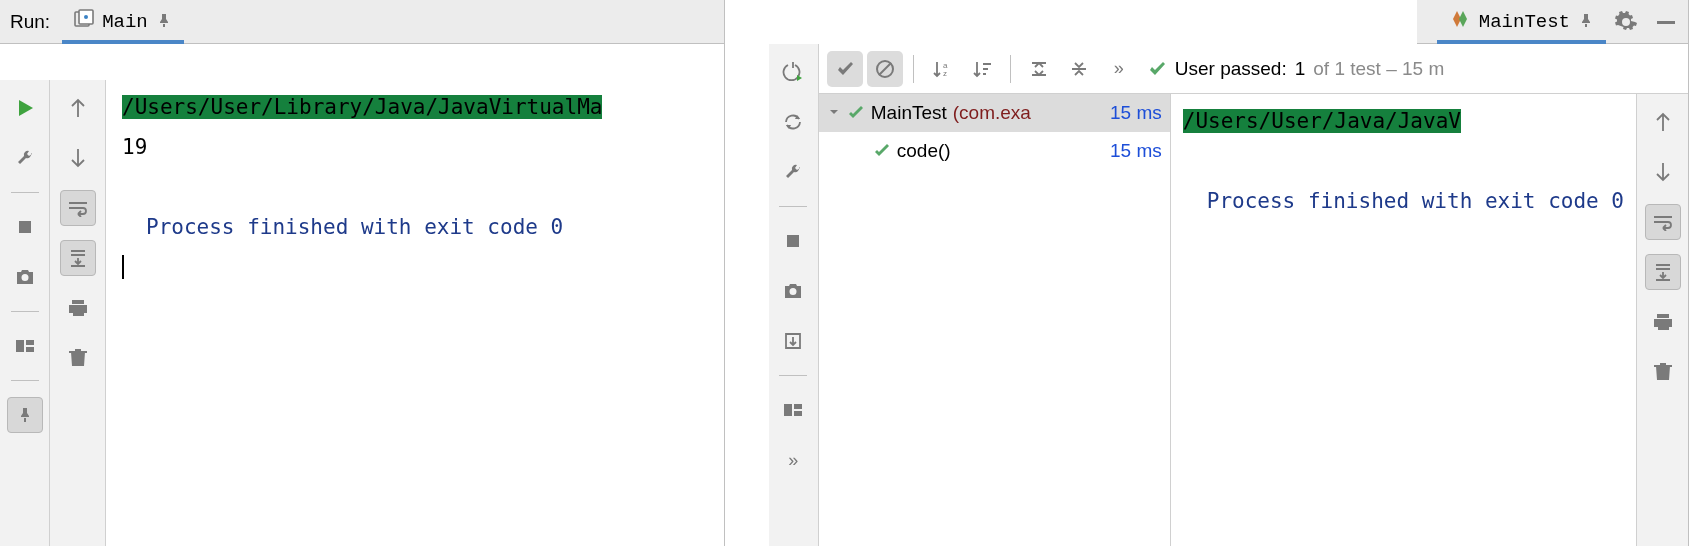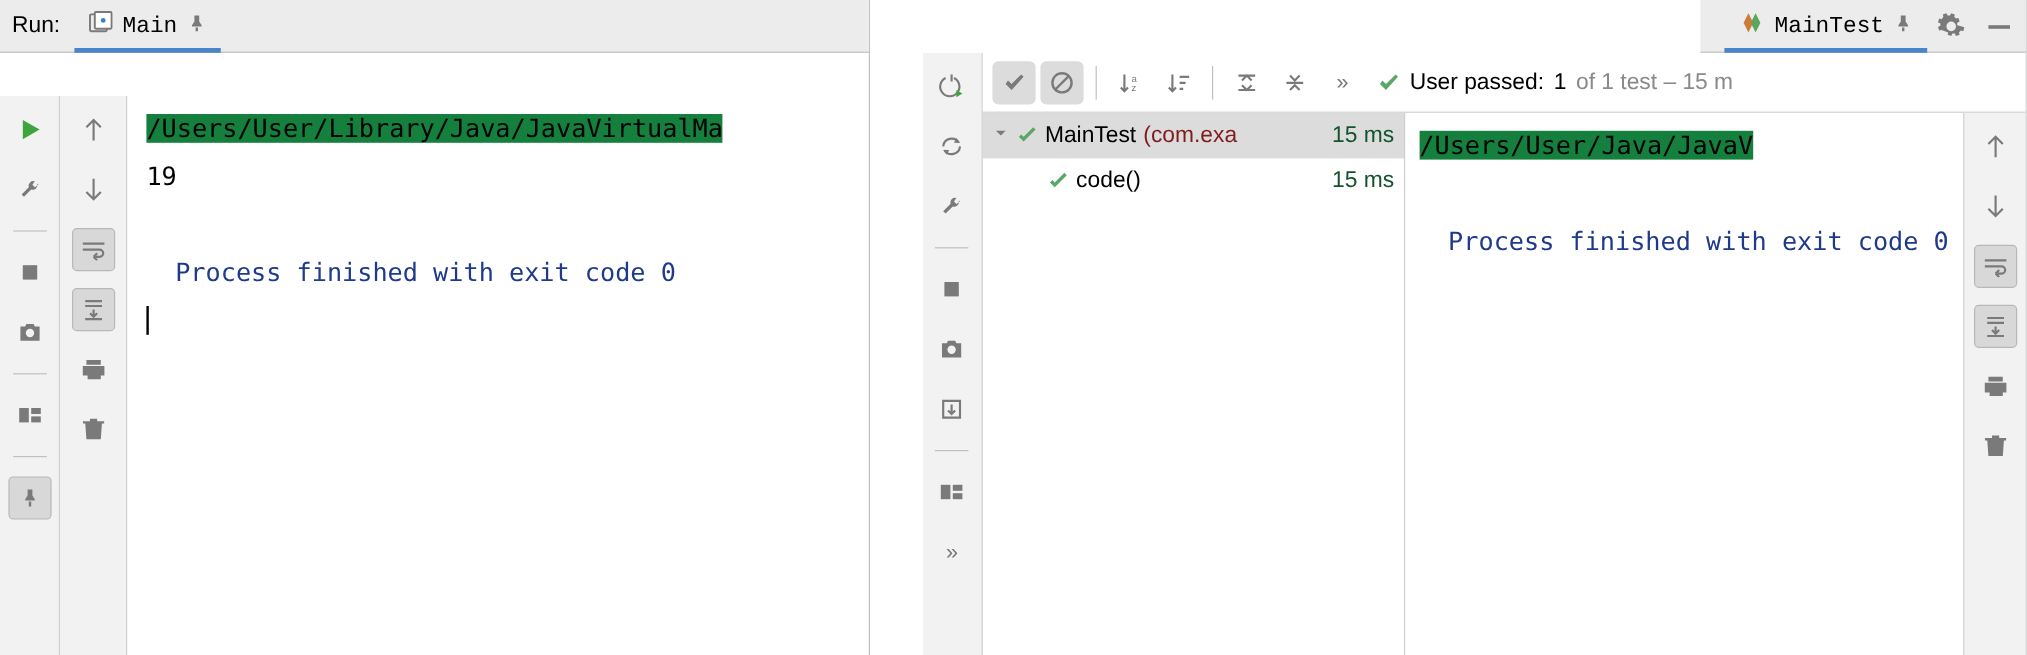--- a/index.html
+++ b/index.html
@@ -163,21 +163,21 @@
     }
     .tree-row {
       display: flex;
       align-items: center;
       height: 38px;
       padding: 0 8px;
       gap: 6px;
     }
     .tree-row.selected { background: #dcdcdc; }
     .tree-row .muted { color: #7f1d1d; }
-    .tree-row .time { margin-left: auto; color: #14532d; }
+    .tree-row .time { margin-left: auto; color: #1d4ed8; }
     .tree-indent { width: 40px; }
 
     .console {
       flex: 1;
       padding: 8px 12px;
       font-family: "Menlo", "Consolas", monospace;
       font-size: 21px;
       line-height: 1.9;
       white-space: pre-wrap;
       word-break: break-all;

